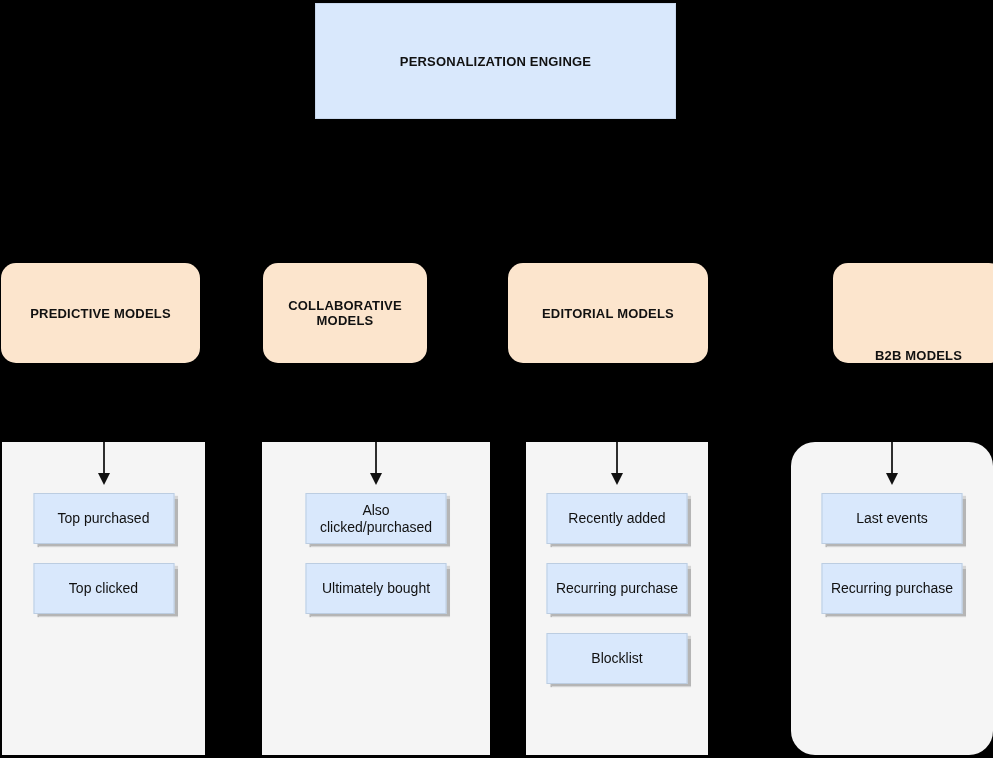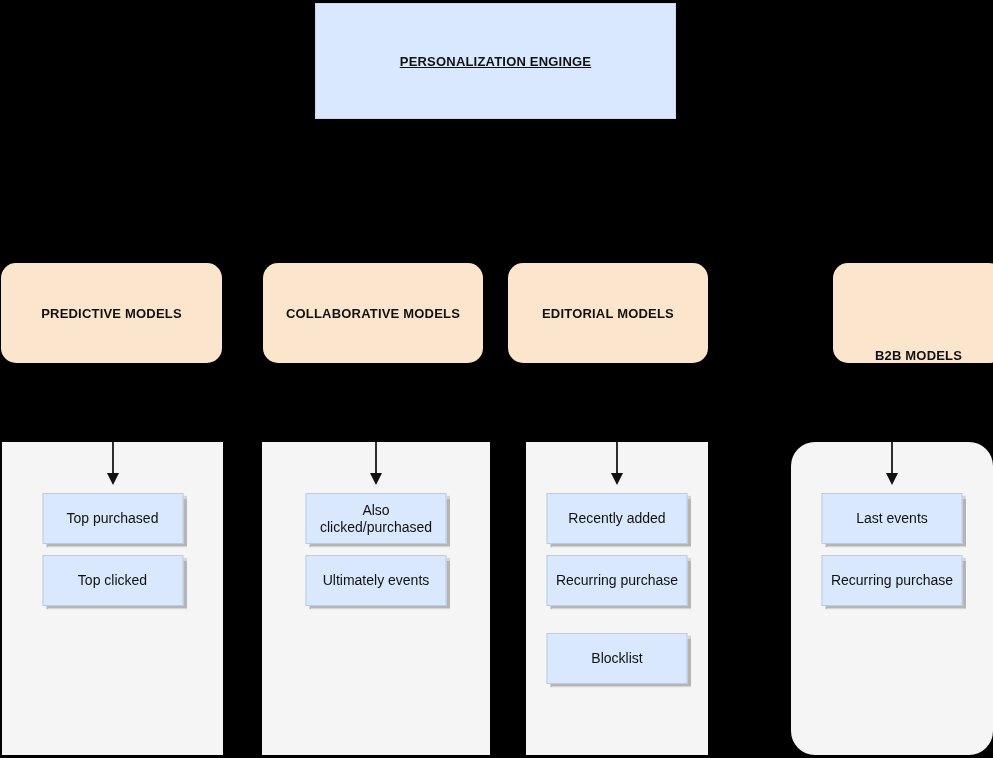--- a/index.html
+++ b/index.html
@@ -25,49 +25,48 @@
     box-sizing: border-box;
     background: var(--c-title_fill, #d9e8fc);
     border: 1px solid var(--c-title_border, #c8d7ec);
     display: flex;
     align-items: center;
     justify-content: center;
     text-align: center;
     font-weight: bold;
     font-size: 13px;
     letter-spacing: 0.2px;
-    text-decoration: underline;
   }
   .category-box {
     position: absolute;
     top: 263px;
     height: 100px;
     box-sizing: border-box;
     background: var(--c-category_fill, #fce5cd);
     border-radius: 15px;
     display: flex;
     align-items: center;
     justify-content: center;
     text-align: center;
     font-weight: bold;
     font-size: 13px;
     letter-spacing: 0.2px;
   }
-  .cat-0 { left: 1px;   width: 221px; }
-  .cat-1 { left: 263px; width: 220px; }
+  .cat-0 { left: 1px;   width: 199px; }
+  .cat-1 { left: 263px; width: 164px; }
   .cat-2 { left: 508px; width: 200px; }
   .cat-3 { left: 833px; width: 171px; align-items: flex-end; }
 
   .panel {
     position: absolute;
     top: 442px;
     height: 313px;
     background: var(--c-panel_fill, #f5f5f5);
   }
-  .panel-0 { left: 2px;   width: 221px; text-decoration: underline; }
+  .panel-0 { left: 2px;   width: 203px; text-decoration: underline; }
   .panel-1 { left: 262px; width: 199px; padding-left: 29px; }
   .panel-2 { left: 526px; width: 182px; }
   .panel-3 { left: 791px; width: 202px; border-radius: 24px; }
 
   .arrow {
     position: absolute;
     left: 50%;
     top: 0;
     transform: translateX(-50%);
     width: 12px;
@@ -105,21 +104,21 @@
     box-shadow: 3px 3px 1px var(--c-shadow, #b5b5b5);
     display: flex;
     align-items: center;
     justify-content: center;
     text-align: center;
     font-size: 14px;
     line-height: 17px;
     padding: 4px 5px;
   }
   .item-0 { top: 51px; }
-  .item-1 { top: 113px; }
+  .item-1 { top: 121px; }
   .item-2 { top: 191px; }
 </style>
 </head>
 <body>
 
 <div class="canvas" style="--c-background: #000000; --c-title_fill: #d9e8fc; --c-title_border: #c8d7ec; --c-category_fill: #fce5cd; --c-panel_fill: #f5f5f5; --c-item_fill: #d9e8fc; --c-item_border: #bccde1; --c-shadow: #b5b5b5; --c-text: #111111;">
 
   <div class="title-box">
     <span>PERSONALIZATION ENGINGE</span>
   </div>
@@ -152,21 +151,21 @@
 
   <div class="panel panel-1">
     <div class="arrow">
       <div class="arrow-line"></div>
       <div class="arrow-head"></div>
     </div>
     <div class="item-box item-0">
       <span>Also clicked/purchased</span>
     </div>
     <div class="item-box item-1">
-      <span>Ultimately events</span>
+      <span>Ultimately bought</span>
     </div>
   </div>
 
   <div class="panel panel-2">
     <div class="arrow">
       <div class="arrow-line"></div>
       <div class="arrow-head"></div>
     </div>
     <div class="item-box item-0">
       <span>Recently added</span>

